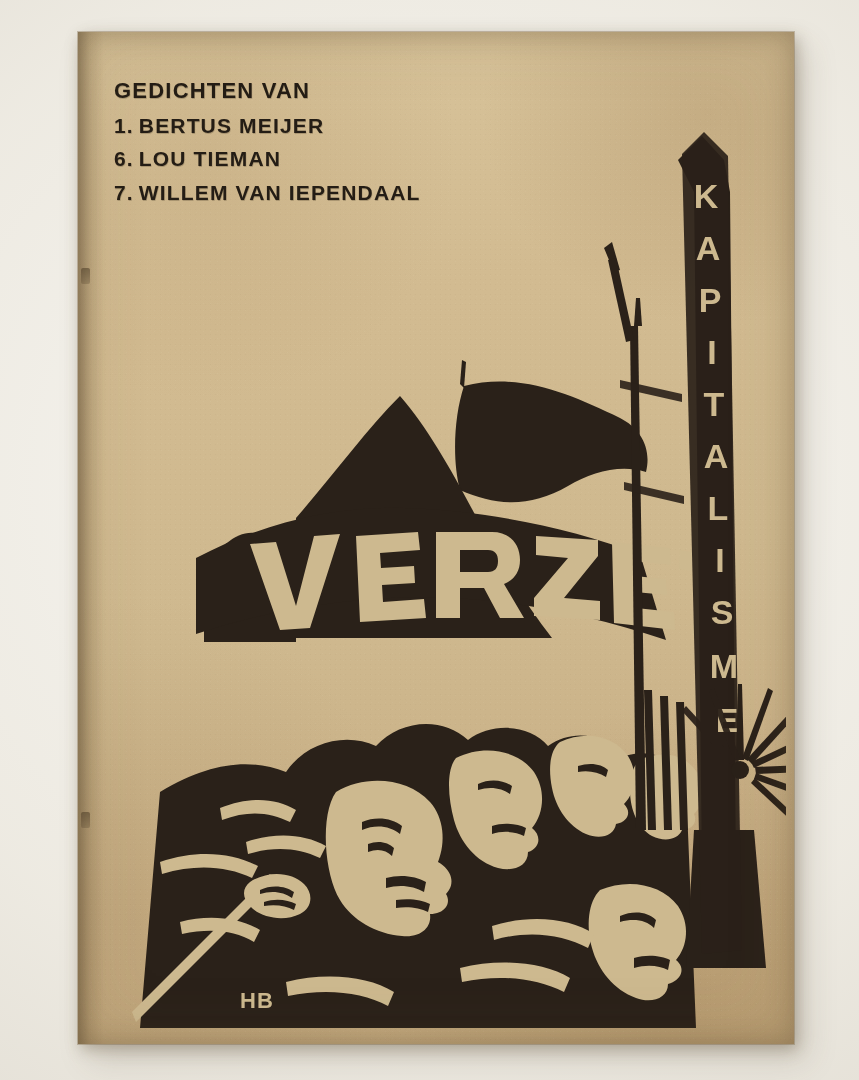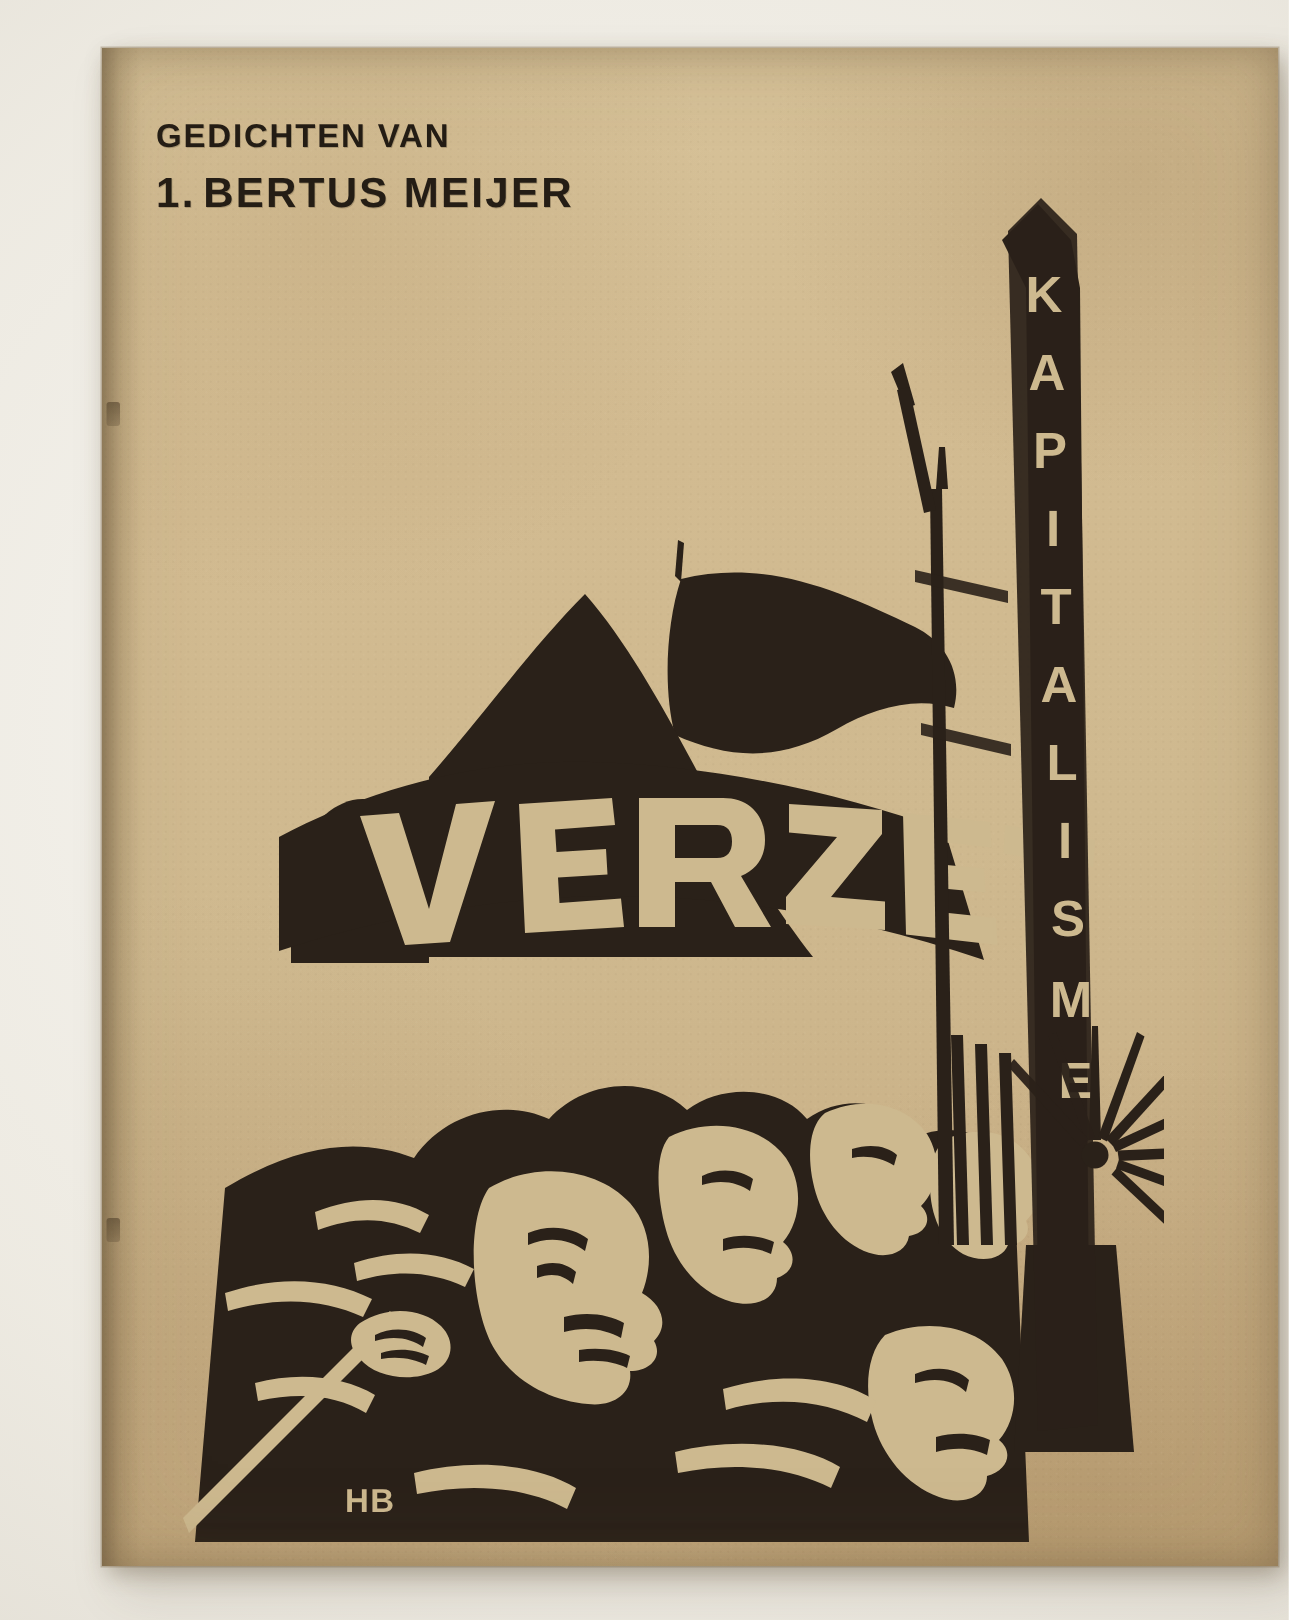--- a/index.html
+++ b/index.html
@@ -27,23 +27,23 @@
     position: absolute;
     inset: 0;
     background:
       radial-gradient(120% 90% at 50% 45%, rgba(255,255,255,0.55) 0%, rgba(233,229,219,0.25) 55%, rgba(205,199,186,0.55) 100%);
     pointer-events: none;
   }
 
   
   #booklet {
     position: absolute;
-    left: 68px;
+    left: 78px;
     top: 32px;
-    width: 784px;
+    width: 716px;
     height: 1012px;
     background:
       
       radial-gradient(50% 35% at 18% 12%, rgba(171,140,96,0.22) 0%, rgba(171,140,96,0) 70%),
       radial-gradient(45% 30% at 88% 8%,  rgba(150,119,78,0.25) 0%, rgba(150,119,78,0) 70%),
       radial-gradient(60% 40% at 85% 95%, rgba(148,118,78,0.28) 0%, rgba(148,118,78,0) 72%),
       radial-gradient(55% 45% at 8% 88%,  rgba(156,127,86,0.22) 0%, rgba(156,127,86,0) 72%),
       linear-gradient(170deg, #d8c49b 0%, #d2bb91 28%, #cfb98f 55%, #c9b086 80%, #c3a87c 100%);
     box-shadow:
       0 0 0 1px rgba(120,98,64,0.35),
@@ -97,21 +97,21 @@
     top: 48px;
     width: 430px;
     color: #201a13;
   }
   #poet-list .heading,
   #poet-list .entry {
     font-weight: bold;
     letter-spacing: 0.055em;
     text-transform: uppercase;
     line-height: 1.0;
-    font-size: 28px;
+    font-size: 21px;
     margin-bottom: 12.5px;
     color: #241d15;
     text-shadow: 0.5px 0.5px 0 rgba(60,46,28,0.25);
     white-space: nowrap;
   }
   #poet-list .heading { font-size: 22px; }
   #poet-list .entry .num { margin-right: 5px; }
 
   
   #artwork {
@@ -136,20 +136,26 @@
     <div class="grain"></div>
     <div class="spine"></div>
     <div class="staple s1"></div>
     <div class="staple s2"></div>
 
     <div id="poet-list">
       <div class="heading">GEDICHTEN VAN</div>
 
       <div class="entry">
         <span class="num">1.</span><span>BERTUS MEIJER</span>
+      </div>
+      <div class="entry">
+        <span class="num">6.</span><span>LOU TIEMAN</span>
+      </div>
+      <div class="entry">
+        <span class="num">7.</span><span>WILLEM VAN IEPENDAAL</span>
       </div>
     </div>
 
     <div id="artwork">
       <svg viewBox="0 0 676 706" preserveAspectRatio="none" aria-hidden="true">
 
         <g>
           <path class="ink" d="M360 62 L362 38 L366 40 L364 66 Z"></path>
           <path class="ink" d="M364 64 C420 50 470 72 520 96 C540 106 552 126 546 150
                                C520 142 492 150 468 164 C430 186 396 184 360 168

